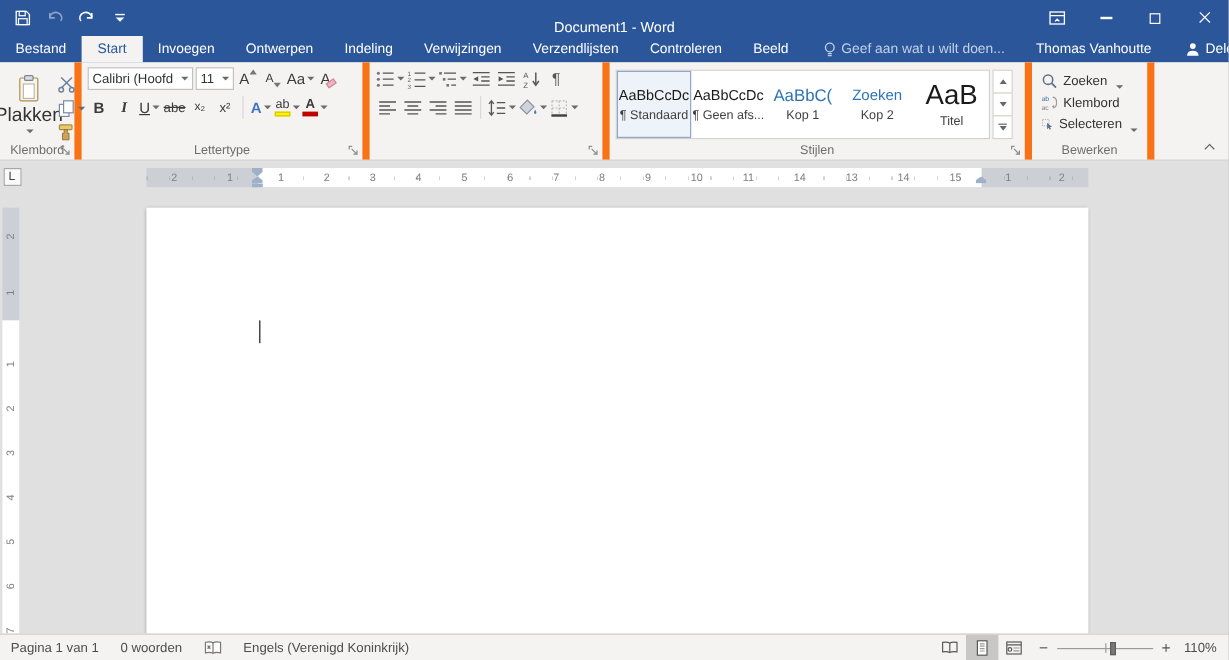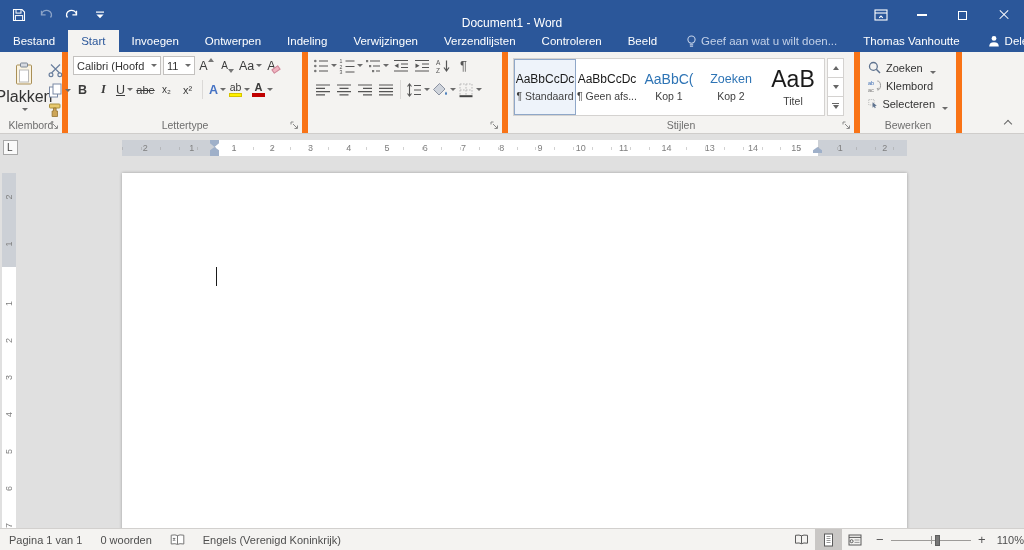--- a/index.html
+++ b/index.html
@@ -115,21 +115,21 @@
 .statusbar{position:absolute;bottom:0;left:0;right:0;height:22px;background:#f4f3f1;border-top:1px solid #d2d0ce;display:flex;align-items:center;font-size:11px;color:#4e4e4e}
 .sbitem{padding:0 9px;display:flex;align-items:center;height:100%;white-space:nowrap}
 .sbright{margin-left:auto;display:flex;align-items:center;height:100%}
 .viewbtn{width:27px;height:100%;display:flex;align-items:center;justify-content:center}
 .viewbtn.active{background:#c9c7c5}
 .zbtn{width:22px;height:100%;display:flex;align-items:center;justify-content:center;font-size:13px;color:#555}
 .zslider{position:relative;width:80px;height:100%}
 .ztrack{position:absolute;top:10.5px;left:0;width:100%;height:1.4px;background:#9d9b99}
 .znotch{position:absolute;top:7px;left:50%;width:1.4px;height:8px;background:#9d9b99}
 .zthumb{position:absolute;top:6px;left:55%;width:5px;height:10.5px;background:#777;border:1px solid #5e5e5e}
-.zpct{padding:0 0 0 4px}
+.zpct{padding:0 10px 0 4px}
 </style>
 </head>
 <body>
 
 <div class="app">
 
   <div class="titlebar">
     <div class="qat">
       <span class="tbtn">
         <svg width="14" height="14" viewBox="0 0 14 14">

